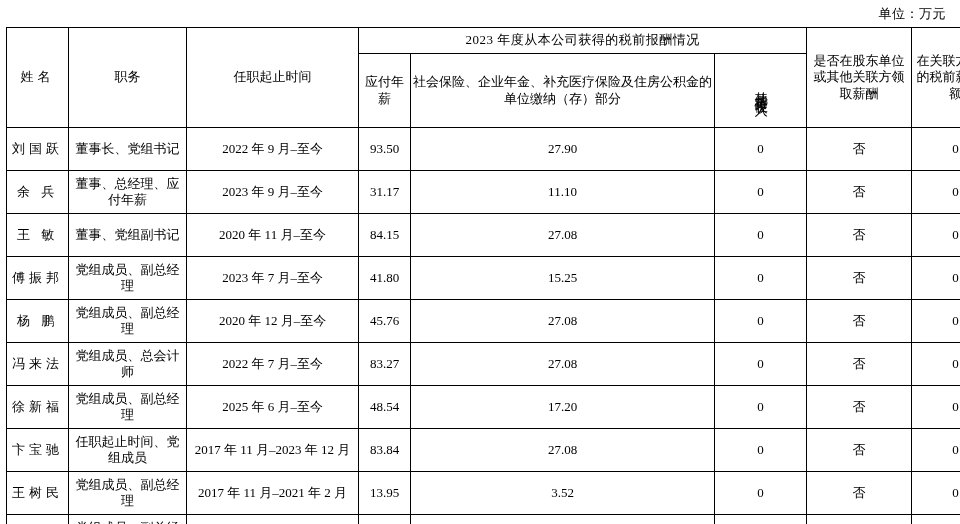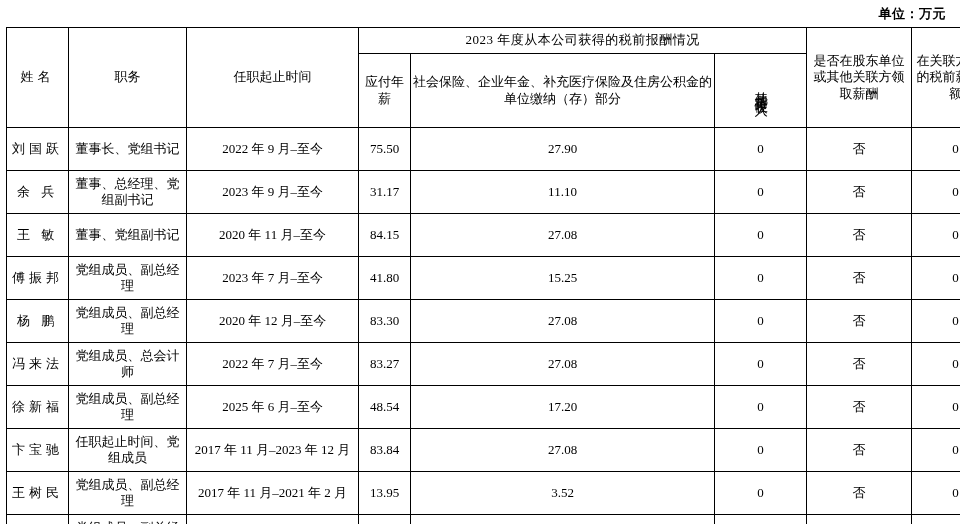--- a/index.html
+++ b/index.html
@@ -19,21 +19,20 @@
     width: 960px;
     height: 524px;
     box-sizing: border-box;
     padding: 0 6px;
   }
   .unit-line {
     text-align: right;
     font-size: 13px;
     padding: 5px 8px 4px 0;
     letter-spacing: 0.5px;
-    font-weight: bold;
   }
   table.salary {
     border-collapse: collapse;
     width: 948px;
     table-layout: fixed;
     margin: 0 auto;
   }
   table.salary th,
   table.salary td {
     border: 1px solid #000000;
@@ -111,29 +110,29 @@
         <th>应付年薪</th>
         <th>社会保险、企业年金、补充医疗保险及住房公积金的单位缴纳（存）部分</th>
         <th><span class="vert">其他货币性收入</span></th>
       </tr>
     </thead>
     <tbody>
         <tr>
           <td class="row-cell name-cell">刘国跃</td>
           <td class="row-cell">董事长、党组书记</td>
           <td class="row-cell">2022 年 9 月–至今</td>
-          <td class="row-cell num">75.50</td>
+          <td class="row-cell num">93.50</td>
           <td class="row-cell num">27.90</td>
           <td class="row-cell num">0</td>
           <td class="row-cell">否</td>
           <td class="row-cell num">0</td>
         </tr>
         <tr>
           <td class="row-cell name-cell">余 兵</td>
-          <td class="row-cell">董事、总经理、党组副书记</td>
+          <td class="row-cell">董事、总经理、应付年薪</td>
           <td class="row-cell">2023 年 9 月–至今</td>
           <td class="row-cell num">31.17</td>
           <td class="row-cell num">11.10</td>
           <td class="row-cell num">0</td>
           <td class="row-cell">否</td>
           <td class="row-cell num">0</td>
         </tr>
         <tr>
           <td class="row-cell name-cell">王 敏</td>
           <td class="row-cell">董事、党组副书记</td>
@@ -151,21 +150,21 @@
           <td class="row-cell num">41.80</td>
           <td class="row-cell num">15.25</td>
           <td class="row-cell num">0</td>
           <td class="row-cell">否</td>
           <td class="row-cell num">0</td>
         </tr>
         <tr>
           <td class="row-cell name-cell">杨 鹏</td>
           <td class="row-cell">党组成员、副总经理</td>
           <td class="row-cell">2020 年 12 月–至今</td>
-          <td class="row-cell num">83.30</td>
+          <td class="row-cell num">45.76</td>
           <td class="row-cell num">27.08</td>
           <td class="row-cell num">0</td>
           <td class="row-cell">否</td>
           <td class="row-cell num">0</td>
         </tr>
         <tr>
           <td class="row-cell name-cell">冯来法</td>
           <td class="row-cell">党组成员、总会计师</td>
           <td class="row-cell">2022 年 7 月–至今</td>
           <td class="row-cell num">83.27</td>

